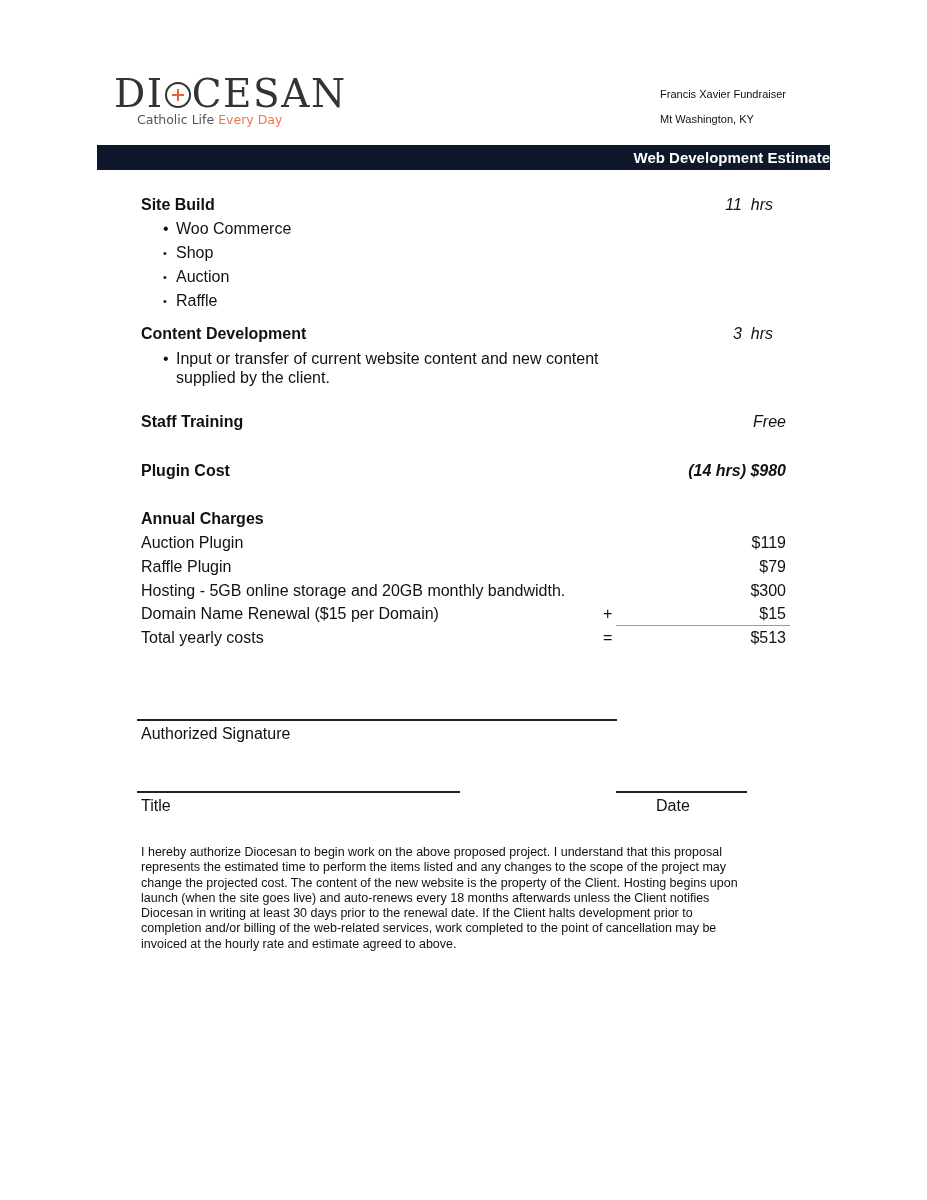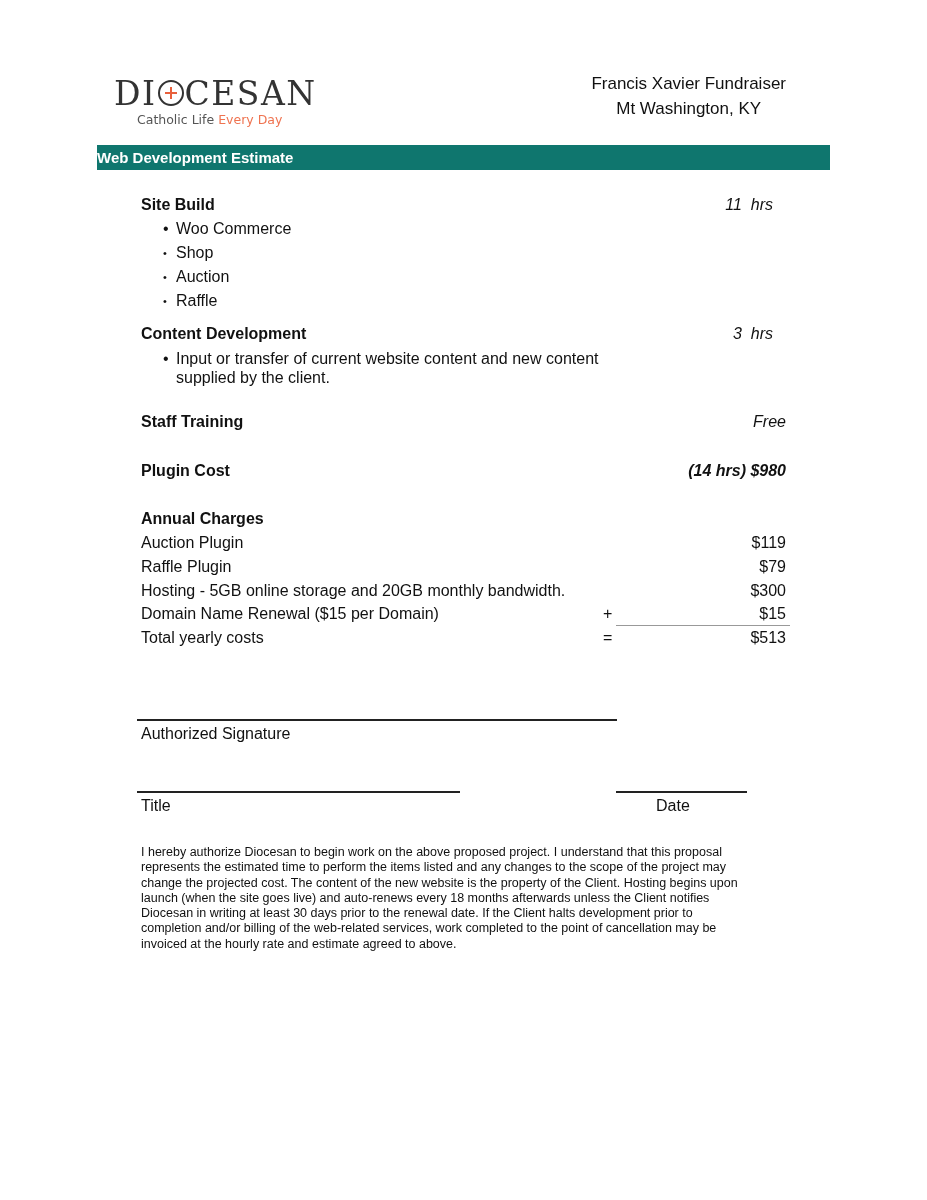--- a/index.html
+++ b/index.html
@@ -1,35 +1,35 @@
 <!DOCTYPE html>
 <html><head>
 <meta charset="utf-8">
 <style>
   html, body { margin: 0; padding: 0; background: #ffffff; }
   body { width: 927px; height: 1200px; position: relative; overflow: hidden;
          font-family: "Liberation Sans", sans-serif; color: #111111; }
   .abs { position: absolute; }
 
   
-  .logo-word { left: 114px; top: 76px; font-family: "DejaVu Serif", serif; font-size: 33px;
+  .logo-word { left: 114px; top: 76px; font-family: "DejaVu Serif", serif; font-size: 39px;
                letter-spacing: 1.5px; color: #333333; font-weight: normal; line-height: 36px; white-space: nowrap; }
   .logo-o { display: inline-block; position: relative; width: 26px; height: 26px; border: 2px solid #333;
             border-radius: 50%; vertical-align: -1px; margin: 0 1px; box-sizing: border-box; }
   .logo-o .cross-h { position: absolute; left: 5px; right: 5px; top: 10px; height: 2px; background: #e8603c; }
   .logo-o .cross-v { position: absolute; top: 5px; bottom: 5px; left: 10px; width: 2px; background: #e8603c; }
   .logo-tag { left: 137px; top: 112px; font-family: "DejaVu Sans", sans-serif; font-size: 12.5px; color: #555555; white-space: nowrap; }
   .logo-tag .accent { color: #ef7350; }
 
   
-  .client { right: 141px; top: 71px; text-align: center; font-size: 17px; line-height: 25px; }
+  .client { right: 141px; top: 82px; text-align: left; font-size: 11px; line-height: 25px; }
 
   
-  .banner { left: 97px; top: 145px; width: 733px; height: 25px; background: #0f766e;
-            color: #ffffff; font-weight: bold; font-size: 15px; text-align: left; line-height: 25px; }
+  .banner { left: 97px; top: 145px; width: 733px; height: 25px; background: #0f172a;
+            color: #ffffff; font-weight: bold; font-size: 15px; text-align: right; line-height: 25px; }
 
   .row { left: 141px; width: 645px; font-size: 16px; line-height: 20px; }
   .row .r { position: absolute; right: 0; top: 0; font-style: italic; }
   .bold { font-weight: bold; }
   .bullet { position: absolute; left: 22px; font-size: 16px; line-height: 20px; }
   .bullet .dot { position: absolute; left: 0; top: 0; width: 12px; }
   .bullet .txt { position: absolute; left: 13px; top: 0; white-space: nowrap; }
 
   .amount-col { position: absolute; right: 0; }
   .op { position: absolute; left: 462px; }

